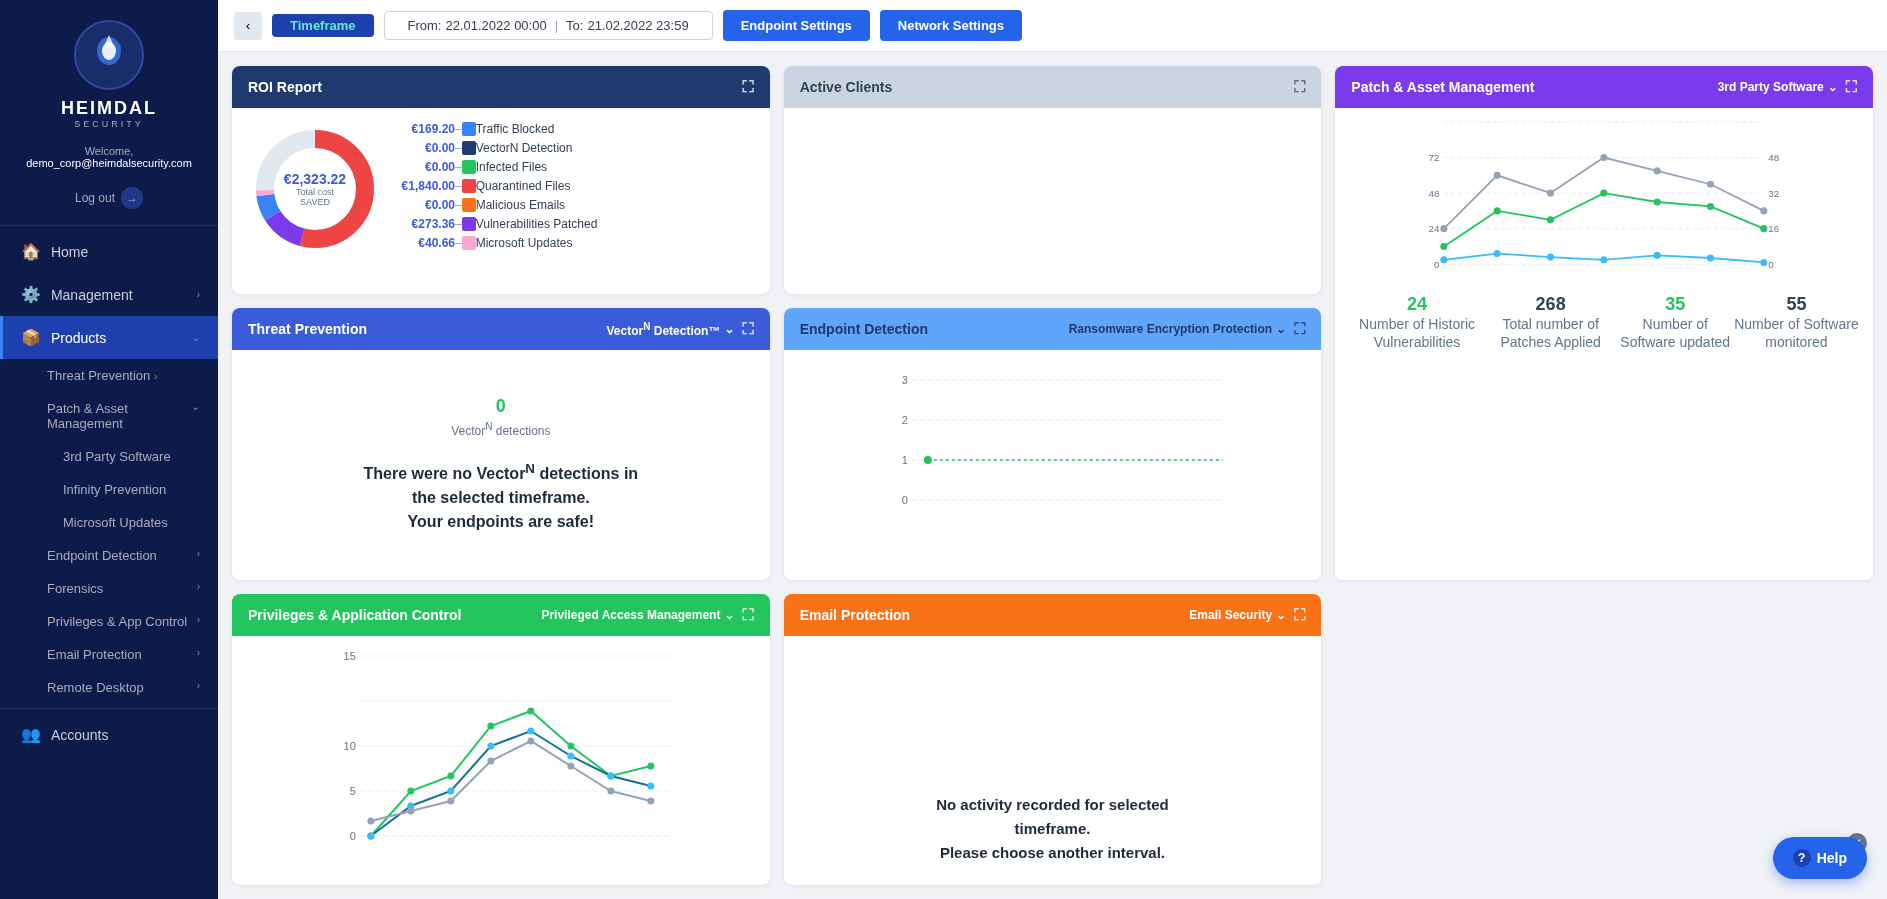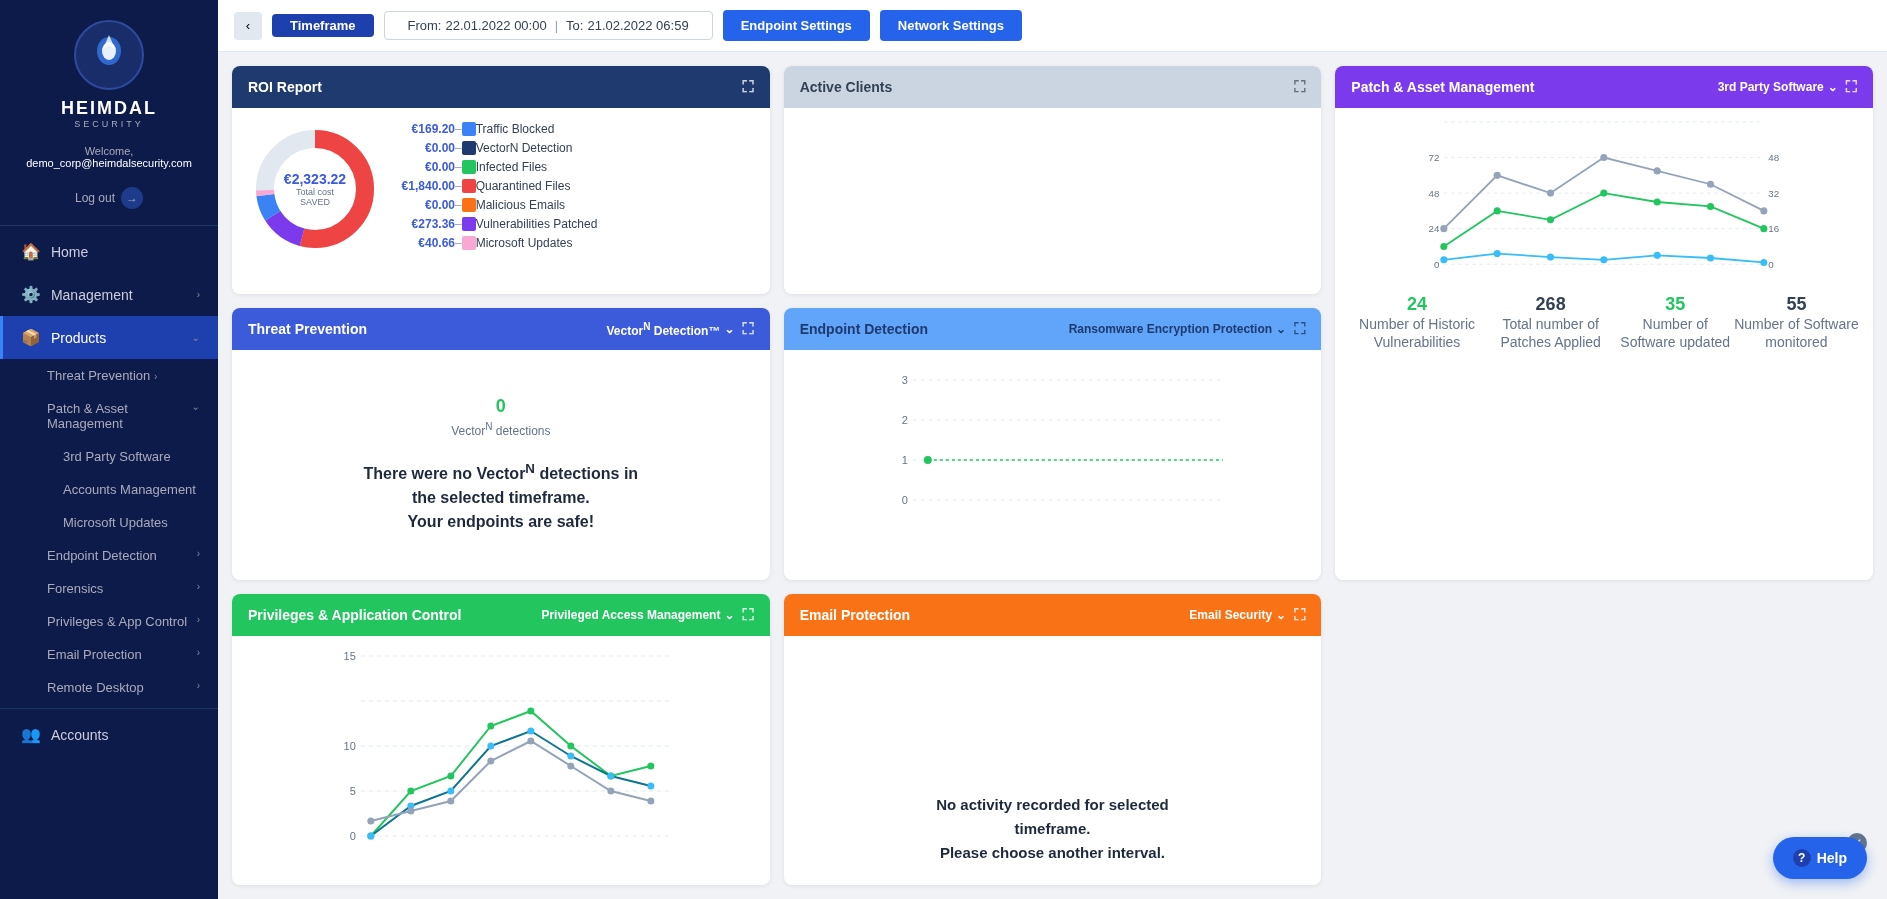--- a/index.html
+++ b/index.html
@@ -79,21 +79,21 @@
       padding: 10px 16px;
       background: #fff;
       border-bottom: 1px solid #e2e8f0;
       flex-wrap: wrap;
     }
     .collapse-btn {
       width: 28px; height: 28px; background: #e2e8f0; border: none;
       border-radius: 4px; cursor: pointer; display: flex; align-items: center; justify-content: center;
     }
     .timeframe-btn {
-      background: #1e40af; color: #ffffff; border: none; padding: 4px 18px;
+      background: #1e40af; color: #5eead4; border: none; padding: 4px 18px;
       border-radius: 4px; font-size: 13px; font-weight: 600; cursor: pointer;
     }
     .date-range {
       display: flex; align-items: center; gap: 4px;
       border: 1px solid #cbd5e1; border-radius: 4px; padding: 6px 23px;
       font-size: 13px; color: #334155; background: #fff;
     }
     .date-separator { color: #94a3b8; margin: 0 4px; }
     .action-btn {
       background: #2563eb; color: #fff; border: none; padding: 8px 18px;
@@ -248,21 +248,21 @@
     <span class="nav-chevron">›</span>
   </div>
   <div class="nav-sub-item" style="display:flex;justify-content:space-between;">
     <span>Patch &amp; Asset Management</span>
     <span class="nav-chevron">⌄</span>
   </div>
   <div class="nav-sub-item" style="padding-left:60px;">
     <span>3rd Party Software</span>
   </div>
   <div class="nav-sub-item" style="padding-left:60px;">
-    <span>Accounts Management</span>
+    <span>Infinity Prevention</span>
   </div>
   <div class="nav-sub-item" style="padding-left:60px;">
     <span>Microsoft Updates</span>
   </div>
   <div class="nav-sub-item" style="display:flex;justify-content:space-between;">
     <span>Endpoint Detection</span>
     <span class="nav-chevron">›</span>
   </div>
   <div class="nav-sub-item" style="display:flex;justify-content:space-between;">
     <span>Forensics</span>
@@ -292,21 +292,21 @@
 <div class="main">
 
   <div class="topbar">
     <button class="collapse-btn">‹</button>
     <button class="timeframe-btn">Timeframe</button>
     <div class="date-range">
       <span>From:</span>
       <span>22.01.2022 00:00</span>
       <span class="date-separator">|</span>
       <span>To:</span>
-      <span>21.02.2022 06:59</span>
+      <span>21.02.2022 23:59</span>
     </div>
     <button class="action-btn">Endpoint Settings</button>
     <button class="action-btn">Network Settings</button>
   </div>
 
   <div class="dashboard">
 
     <div class="card card-roi">
       <div class="card-header">
         <span>ROI Report</span>

